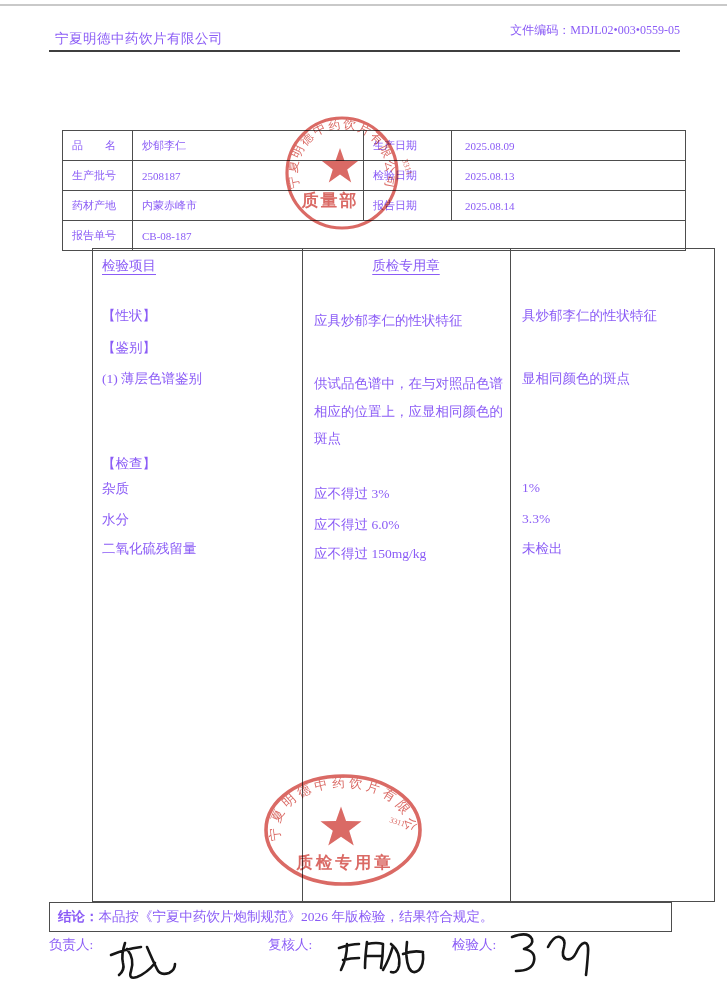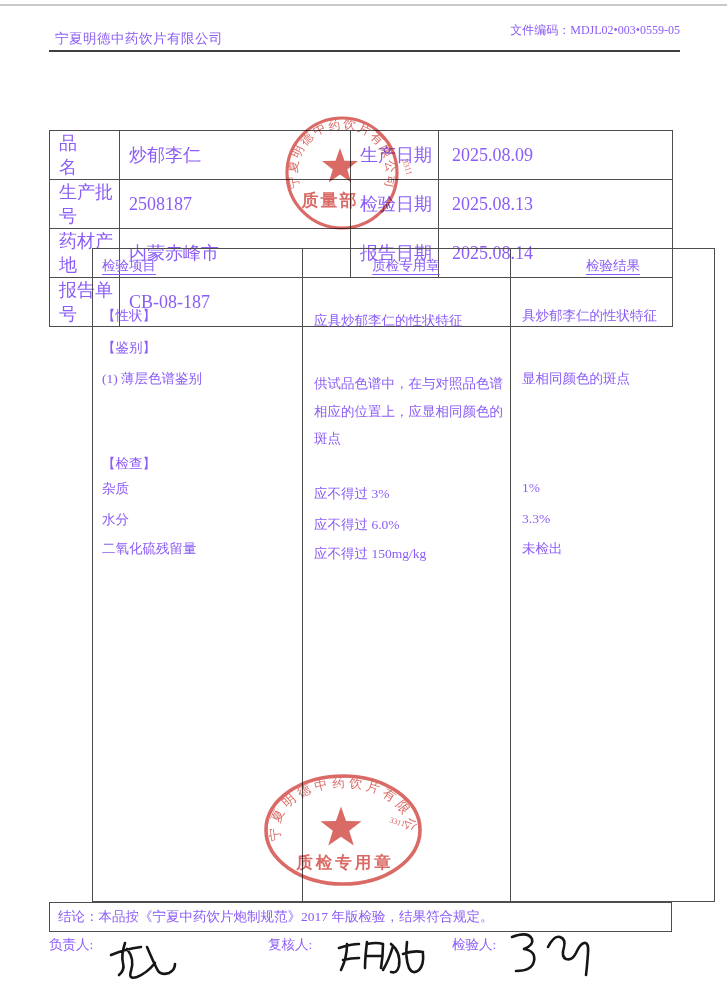--- a/index.html
+++ b/index.html
@@ -7,40 +7,40 @@
     position:relative;width:727px;height:1000px;background:#ffffff;overflow:hidden;
     font-family:"Liberation Serif","DejaVu Serif",serif;color:#8b5cf6;
   }
   .scan-edge{position:absolute;left:0;top:4px;width:727px;height:2px;background:#c9c9c9;}
   
   .hdr-company{position:absolute;left:55px;top:30px;font-size:13.5px;letter-spacing:.5px;}
   .hdr-code{position:absolute;right:47px;top:22px;font-size:12px;}
   .hdr-rule{position:absolute;left:49px;top:50px;width:631px;height:0;border-bottom:2.5px solid #3f3f3f;}
   .title{position:absolute;left:0;top:78px;width:727px;text-align:center;font-size:27px;font-weight:bold;letter-spacing:4px;}
   
-  table.info{position:absolute;left:49px;top:130px;width:623px;height:118px;border-collapse:collapse;table-layout:fixed;font-size:18px;}
+  table.info{position:absolute;left:62px;top:130px;width:623px;height:118px;border-collapse:collapse;table-layout:fixed;font-size:11px;}
   table.info td{border:1px solid #4d4d4d;padding:0 0 0 9px;height:29px;vertical-align:middle;}
   table.info col.c1{width:70px}table.info col.c2{width:231px}table.info col.c3{width:88px}table.info col.c4{width:234px}
   table.info td.v2{padding-left:13px;}
   
   .mainTable{position:absolute;left:49px;top:248px;width:623px;height:654px;border:1px solid #4d4d4d;box-sizing:border-box;font-size:13.5px;margin-left:43px;}
   .vline{position:absolute;top:0;bottom:0;width:1px;background:#4d4d4d;}
   .vline.v1{left:209px}.vline.v2{left:417px}
   .colhead{position:absolute;top:8px;text-decoration:underline;text-underline-offset:4px;}
   .colhead.h1{left:9px;}
   .colhead.h2{left:209px;width:208px;text-align:center;}
   .colhead.h3{left:417px;width:206px;text-align:center;}
   .insp-row{position:absolute;left:0;width:623px;}
   .cell-item{position:absolute;left:9px;width:192px;}
   .cell-std{position:absolute;left:221px;width:196px;line-height:27.5px;}
   .cell-res{position:absolute;left:429px;width:186px;}
   
   .conclusion{position:absolute;left:49px;top:902px;width:623px;height:30px;border:1px solid #4d4d4d;box-sizing:border-box;
     display:flex;align-items:center;padding-left:8px;font-size:13.5px;}
-  .conclusion .lbl{font-weight:normal;}
+  .conclusion .lbl{font-weight:bold;}
   
   .signer{position:absolute;top:936px;font-size:13.5px;}
   .signer.s1{left:49px}.signer.s2{left:268px}.signer.s3{left:452px}
   .sig-svg{position:absolute;overflow:visible;}
   .sig-svg path{fill:none;stroke:#161616;stroke-width:2.6;stroke-linecap:round;stroke-linejoin:round;}
   
   .stamp{position:absolute;overflow:visible;mix-blend-mode:multiply;opacity:.85;}
   .stamp text{fill:#d4504a;}
   .stamp .ring{fill:none;stroke:#d4504a;}
   .stamp .star{fill:#d4504a;}
@@ -89,21 +89,20 @@
     </tr>
   </tbody>
     </table>
 
   <div class="mainTable">
     <div class="vline v1"></div>
     <div class="vline v2"></div>
 
     <div class="colhead h1">检验项目</div>
     <div class="colhead h2">质检专用章</div>
-    <div class="colhead h3">检验结果</div>
 
     <div class="insp-row" style="top:58px">
       <span class="cell-item">【性状】</span>
       <span class="cell-std">应具炒郁李仁的性状特征</span>
       <span class="cell-res">具炒郁李仁的性状特征</span>
     </div>
     <div class="insp-row" style="top:90px">
       <span class="cell-item">【鉴别】</span>
       <span class="cell-std"></span>
       <span class="cell-res"></span>
@@ -130,21 +129,21 @@
     </div>
     <div class="insp-row" style="top:291px">
       <span class="cell-item">二氧化硫残留量</span>
       <span class="cell-std">应不得过 150mg/kg</span>
       <span class="cell-res">未检出</span>
     </div>
   </div>
 
   <div class="conclusion">
     <span class="lbl">结论：</span>
-    <span>本品按《宁夏中药饮片炮制规范》2017 年版检验，结果符合规定。</span>
+    <span>本品按《宁夏中药饮片炮制规范》2026 年版检验，结果符合规定。</span>
   </div>
 
   <div class="signer s1">负责人:</div>
   <div class="signer s2">复核人:</div>
   <div class="signer s3">检验人:</div>
 
   <svg class="sig-svg" style="left:103px;top:933px" width="92" height="52">
     <path d="M22,10 q-4,12 -2,20 q2,7 -4,12 M8,22 q14,-6 30,-8 M24,16 q8,10 4,22 q-3,9 6,6 q10,-4 18,-14 M44,14 q6,14 10,22 q3,7 12,4 q6,-3 6,-9"></path>
   </svg>
   <svg class="sig-svg" style="left:333px;top:930px" width="100" height="52">

